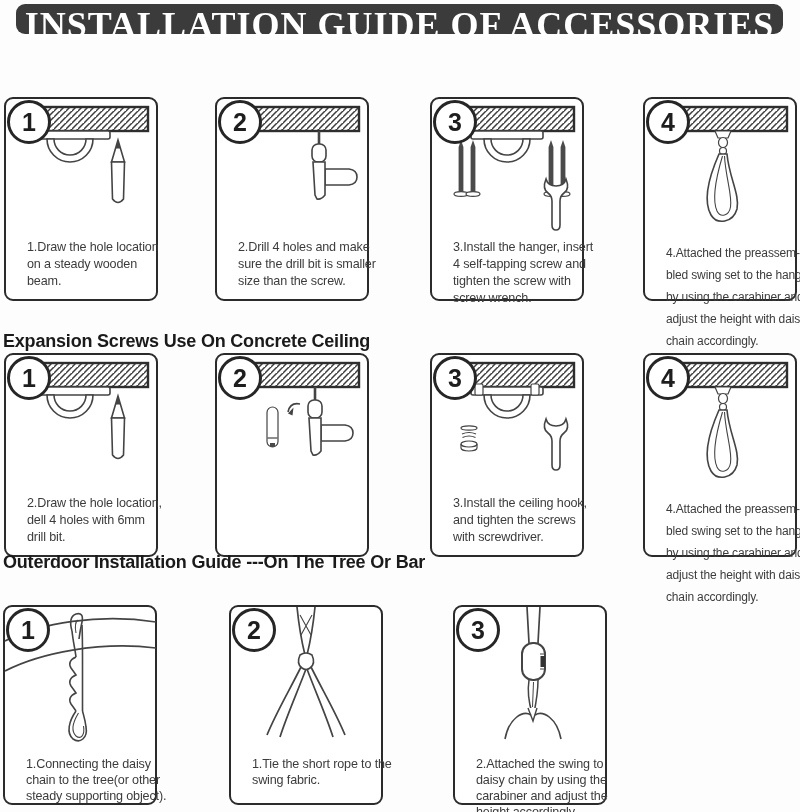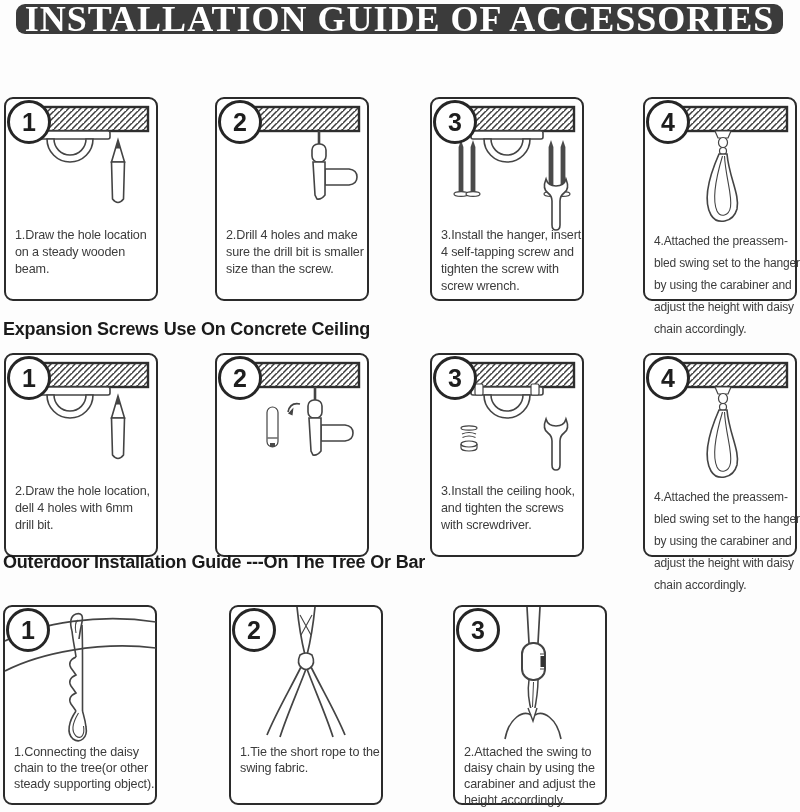--- a/index.html
+++ b/index.html
@@ -1,32 +1,32 @@
 <!DOCTYPE html>
 <html><head>
 <meta charset="utf-8">
 <style>
   html,body{margin:0;padding:0;background:#fff;}
   .page{position:relative;width:800px;height:812px;background:#fdfdfd;overflow:hidden;
         font-family:"Liberation Sans",sans-serif;}
   .banner{position:absolute;left:16px;top:4px;width:767px;height:30px;background:#3b3b3b;
-          border-radius:9px;display:flex;align-items:center;justify-content:center;}
+          border-radius:9px;display:flex;justify-content:center;}
   .banner-text{color:#fff;font-family:"Liberation Serif",serif;font-weight:700;
                font-size:36px;letter-spacing:1px;white-space:nowrap;}
   .section-title{position:absolute;left:3px;font-size:18px;font-weight:bold;color:#1a1a1a;
                  letter-spacing:-0.2px;white-space:nowrap;}
   .panel{position:absolute;width:154px;height:204px;background:#fff;border:2px solid #2b2b2b;
          border-radius:9px;box-sizing:border-box;}
   .panel.short{height:200px;}
   .badge{position:absolute;left:1px;top:1px;width:38px;height:38px;border:3px solid #262626;
          border-radius:50%;background:#fff;z-index:3;display:flex;align-items:center;
          justify-content:center;font-size:25px;font-weight:bold;color:#1e1e1e;}
   .art{position:absolute;left:0;top:0;z-index:1;}
   .caption{position:absolute;left:5px;top:124px;z-index:2;font-size:12.6px;line-height:17px;
-           color:#3c3c3c;letter-spacing:-0.15px;white-space:pre;margin:4px;}
+           color:#3c3c3c;letter-spacing:-0.15px;white-space:pre;margin:16px;}
   .caption.tight{top:127px;font-size:12px;line-height:22px;}
   .caption.low{top:133px;line-height:16px;}
   .beam{fill:url(#hatch);stroke:#2e2e2e;stroke-width:2.4px;}
   .ln{stroke:#444;stroke-width:1.6px;fill:none;}
   .f{fill:#fff;}
   .t{stroke-width:1.2px;}
 </style>
 </head>
 <body>
 
@@ -122,21 +122,21 @@
         <path d="M77.5 57 C 70 82, 67 101, 72 112 C 75.5 119, 84 117, 85.5 108 C 87.5 96, 80.5 78, 79.5 57" class="ln" style="stroke-width:1.1px"></path>
       </g>
     </svg>
     <p class="caption tight">4.Attached the preassem-
 bled swing set to the hanger
 by using the carabiner and
 adjust the height with daisy
 chain accordingly.</p>
   </div>
 
-  <div class="section-title" style="top:319px">Expansion Screws Use On Concrete Ceiling</div>
+  <div class="section-title" style="top:331px">Expansion Screws Use On Concrete Ceiling</div>
 
   <div class="panel" style="left:4px;top:353px">
     <div class="badge">1</div>
     <svg class="art" width="150" height="200" viewBox="0 0 150 200">
       <rect class="beam" x="16" y="8" width="126" height="24"></rect>
       <g>
         <rect x="26" y="32" width="78" height="8" rx="2" class="ln f"></rect>
         <path d="M41 40 A23 23 0 0 0 87 40 L80 40 A16 16 0 0 1 48 40 Z" class="ln f"></path>
       </g>
       <g>

